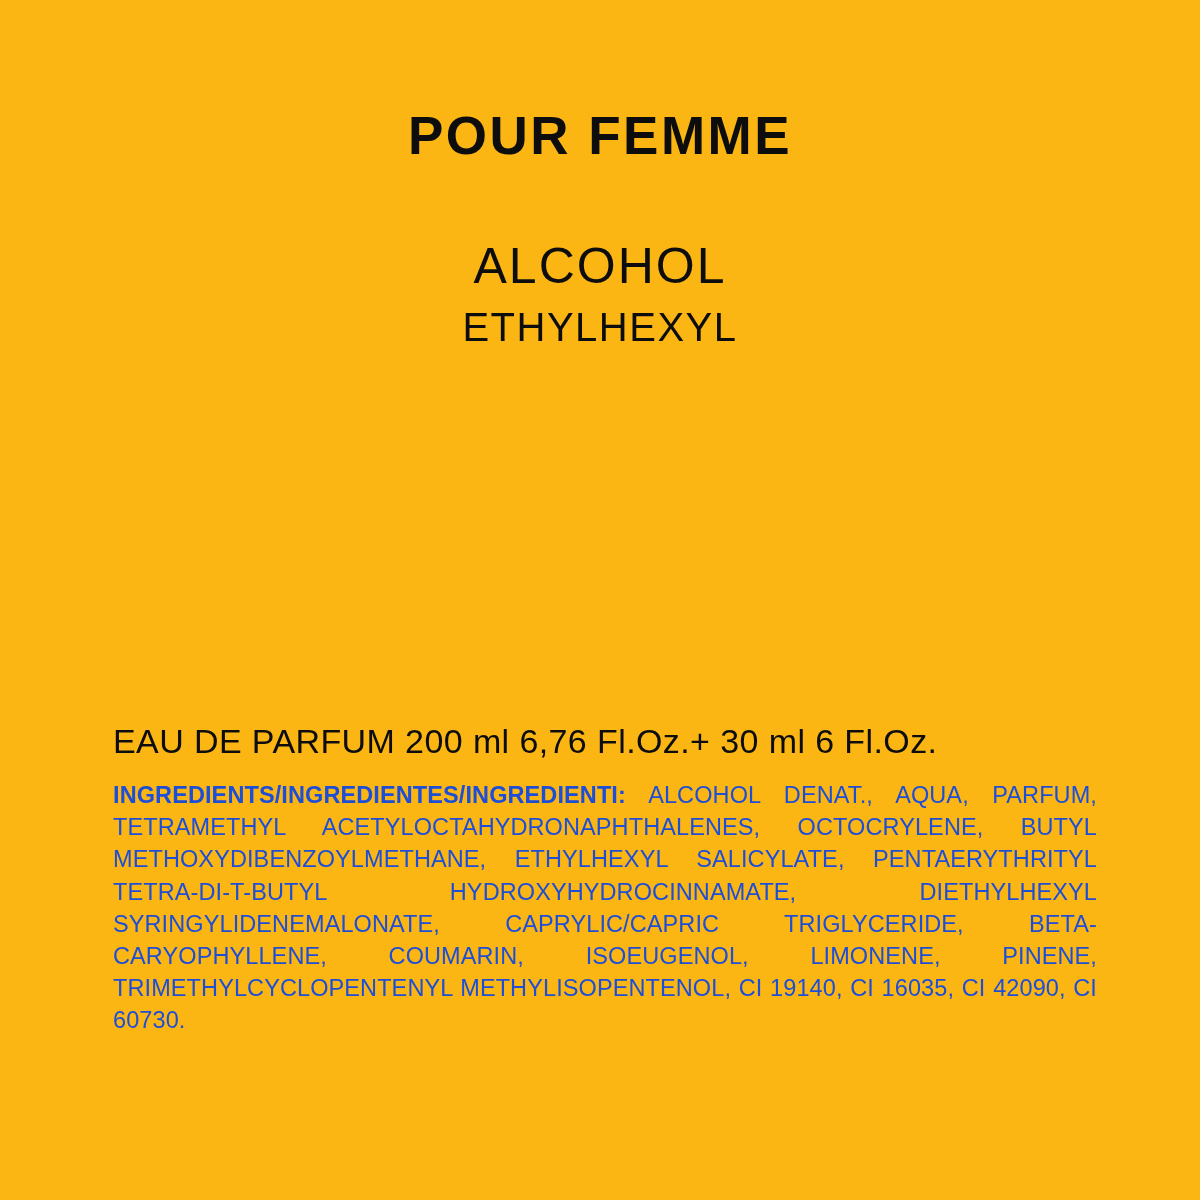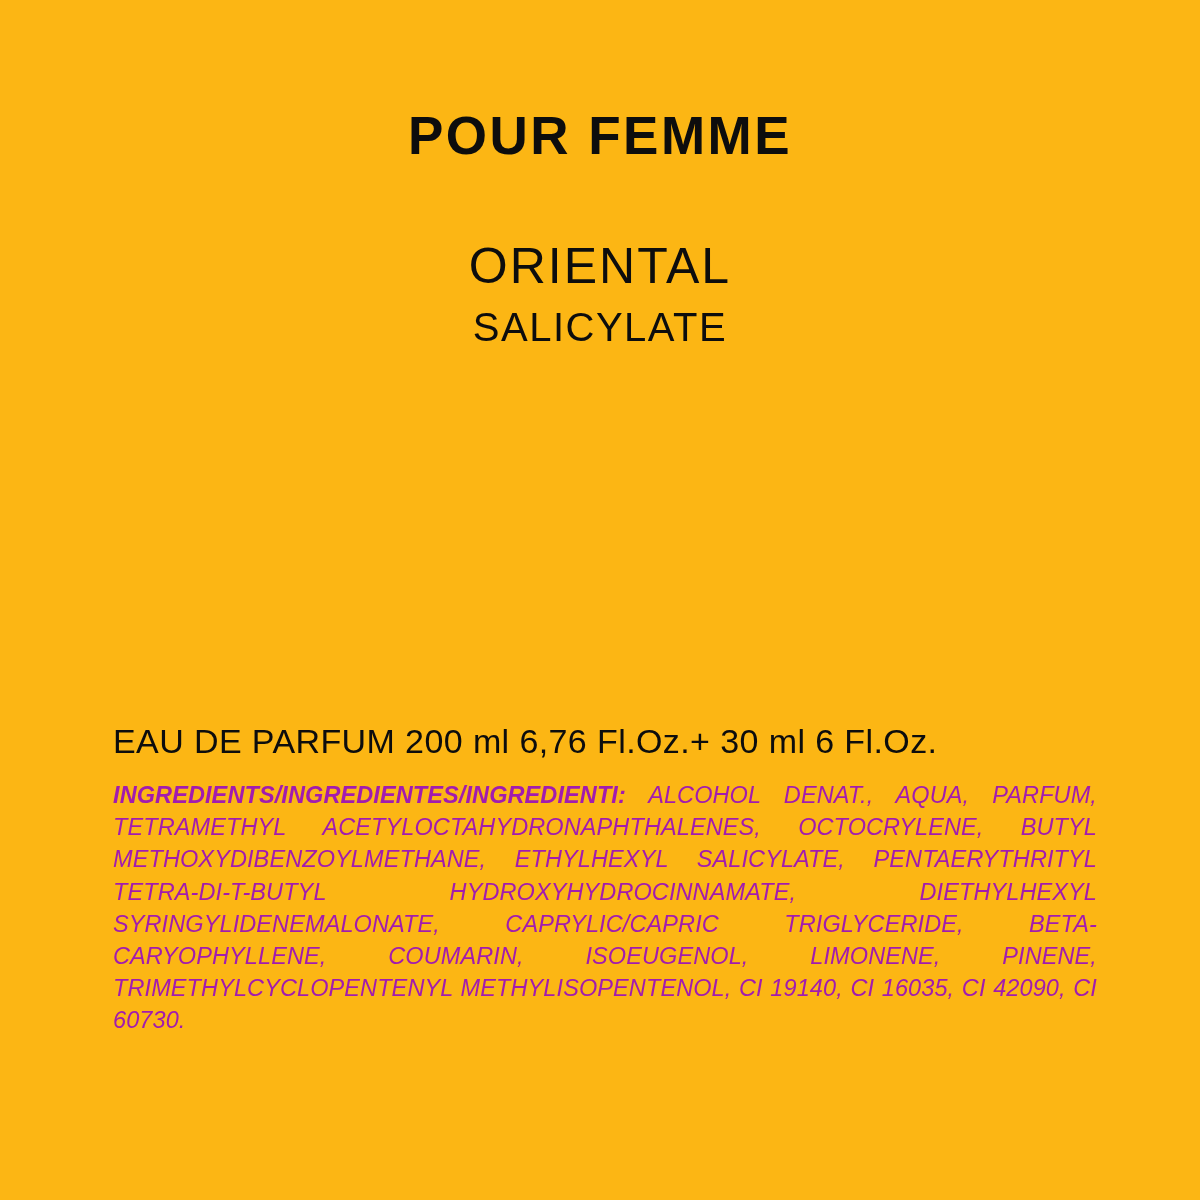--- a/index.html
+++ b/index.html
@@ -68,40 +68,39 @@
     color: #0d0d0d;
     white-space: nowrap;
   }
   .ingredients {
     margin-top: 18px;
     font-size: 23.5px;
     line-height: 1.37;
     letter-spacing: 0.1px;
     text-align: justify;
     text-justify: inter-word;
-    color: #a21caf;
+    color: #1d4ed8;
     width: 984px;
-    font-style: italic;
   }
   .ingredients .label {
     font-weight: 700;
   }
   .ingredients .body {
     font-weight: 400;
   }
 </style>
 </head>
 <body style="background: rgb(252, 182, 20); color: rgb(17, 17, 17);">
 
 <div class="page">
 
   <div class="title-block">
     <div class="brand-line">POUR FEMME</div>
-    <div class="family-en">ORIENTAL</div>
-    <div class="family-it">SALICYLATE</div>
+    <div class="family-en">ALCOHOL</div>
+    <div class="family-it">ETHYLHEXYL</div>
   </div>
 
   <div class="bottom-block">
     <div class="volume-line">EAU DE PARFUM 200 ml 6,76 Fl.Oz.+ 30 ml 6 Fl.Oz.</div>
 
     <div class="ingredients">
       <span class="label">INGREDIENTS/INGREDIENTES/INGREDIENTI:</span><span class="body"> ALCOHOL DENAT., AQUA, PARFUM, TETRAMETHYL ACETYLOCTAHYDRONAPHTHALENES, OCTOCRYLENE, BUTYL METHOXYDIBENZOYLMETHANE, ETHYLHEXYL SALICYLATE, PENTAERYTHRITYL TETRA-DI-T-BUTYL HYDROXYHYDROCINNAMATE, DIETHYLHEXYL SYRINGYLIDENEMALONATE, CAPRYLIC/CAPRIC TRIGLYCERIDE, BETA-CARYOPHYLLENE, COUMARIN, ISOEUGENOL, LIMONENE, PINENE, TRIMETHYLCYCLOPENTENYL METHYLISOPENTENOL, CI 19140, CI 16035, CI 42090, CI 60730.</span>
     </div>
   </div>
 

